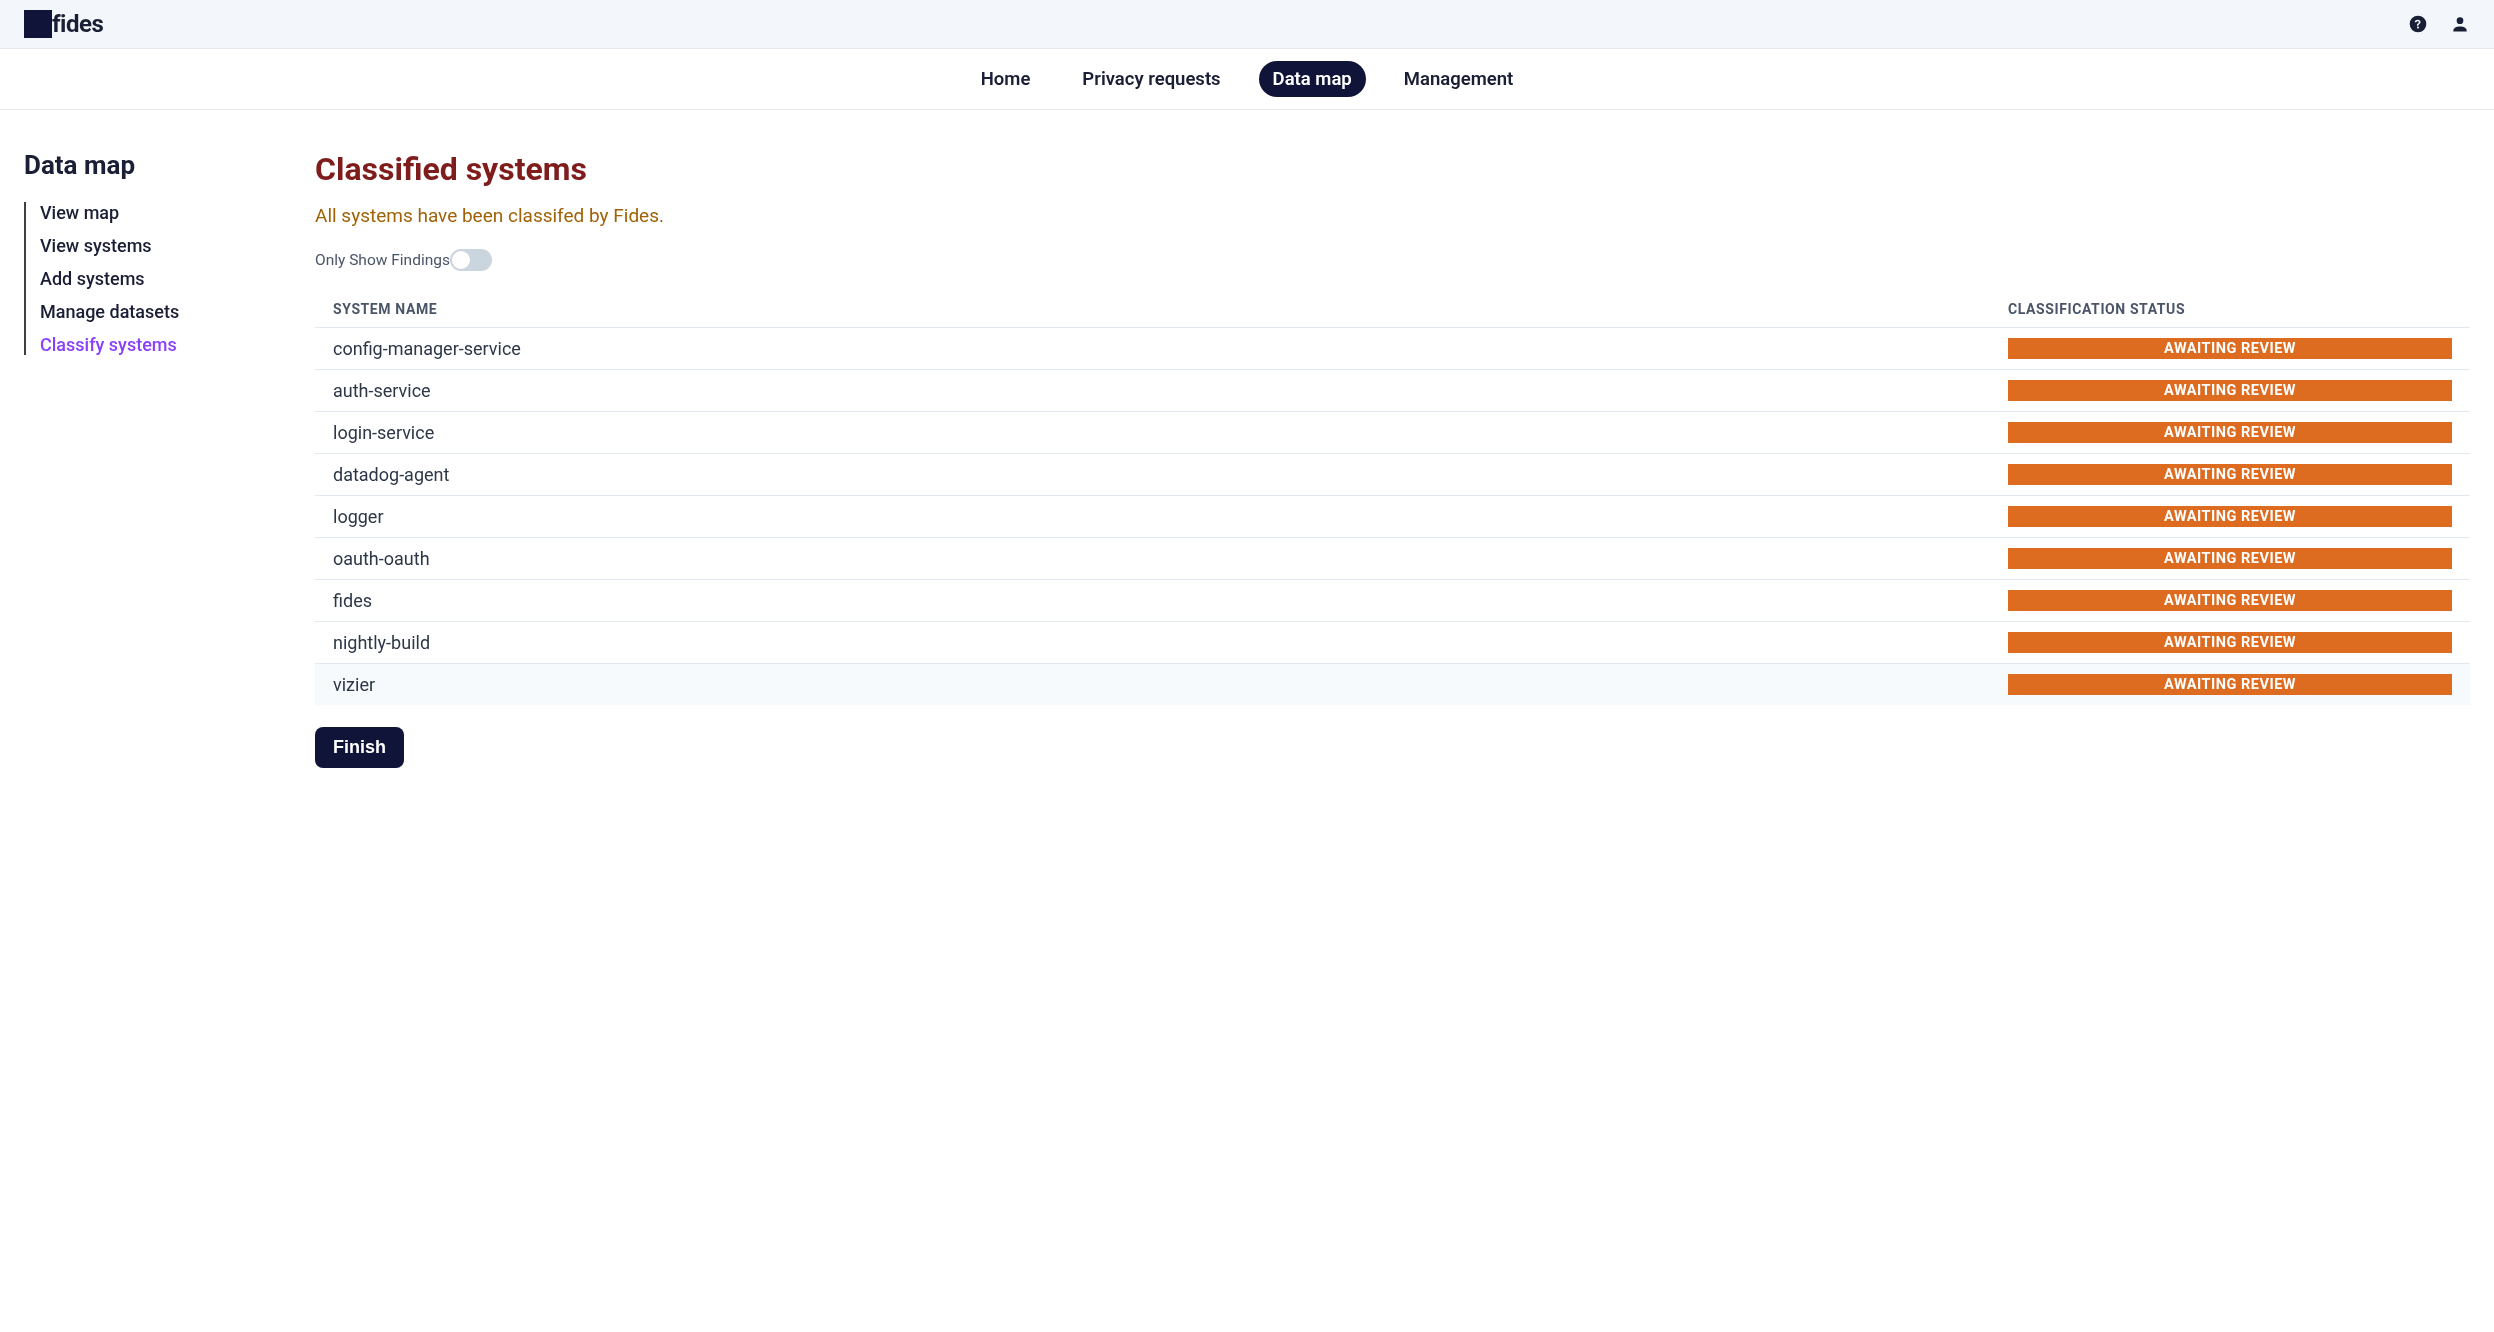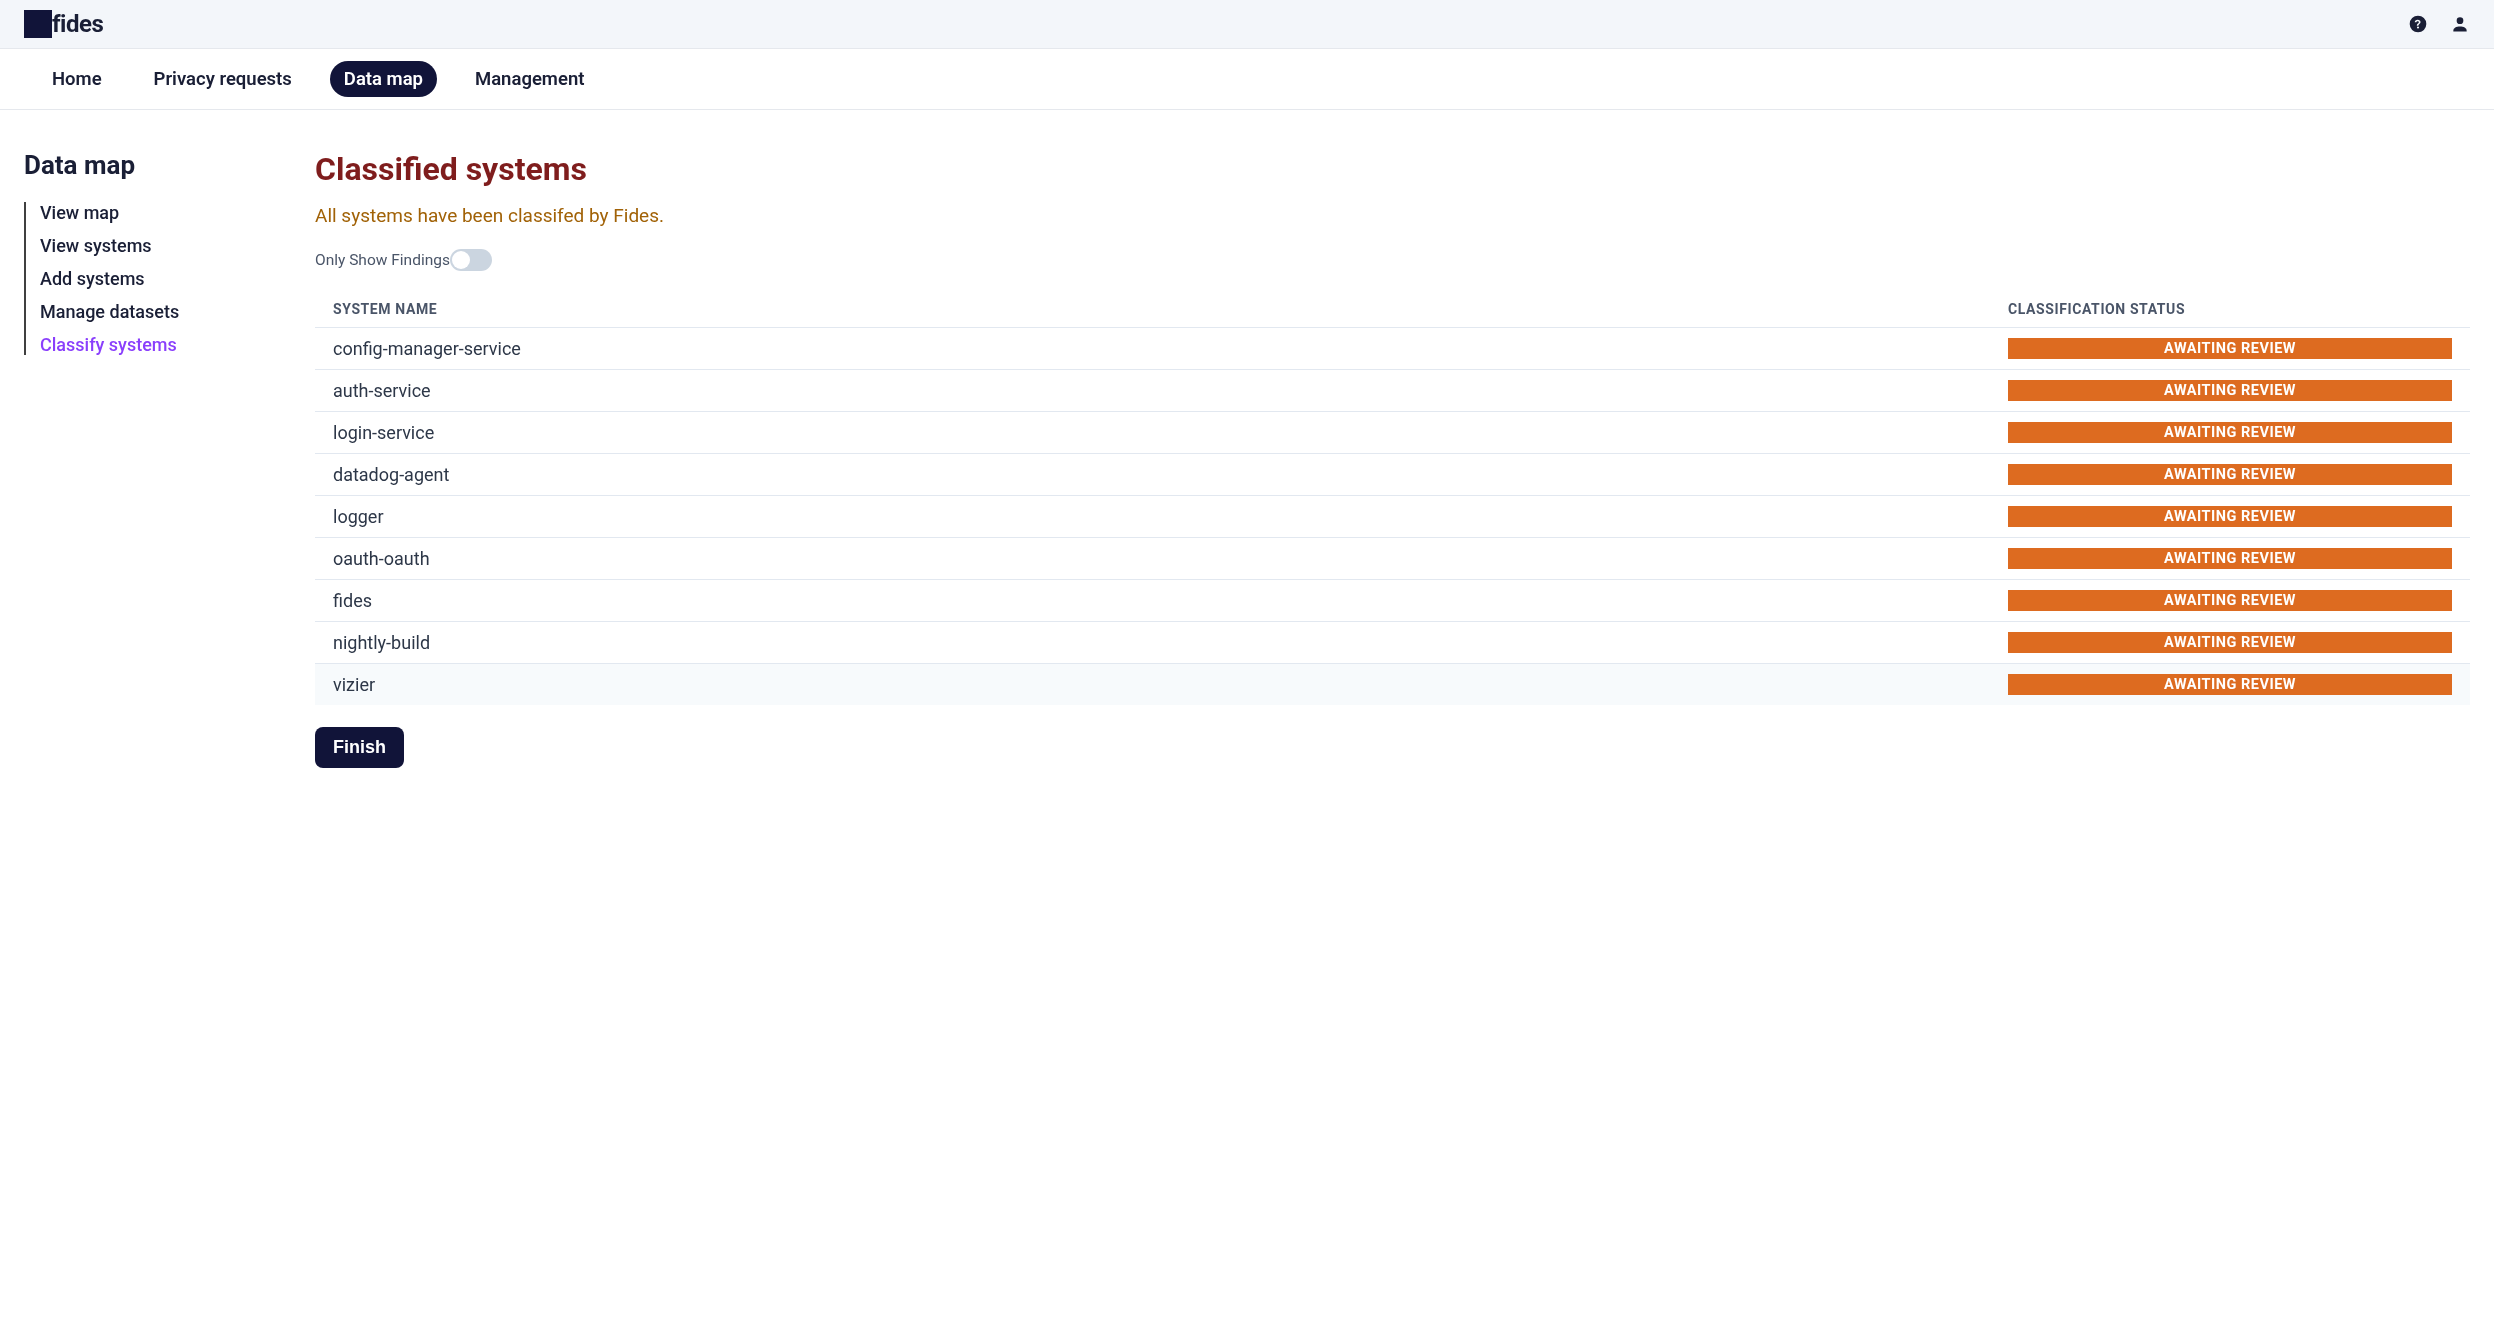--- a/index.html
+++ b/index.html
@@ -3,21 +3,21 @@
 <meta charset="utf-8">
 <style>
 * { box-sizing: border-box; margin: 0; padding: 0; }
 body { font-family: -apple-system, BlinkMacSystemFont, "Segoe UI", Roboto, Helvetica, Arial, sans-serif; color: #1a202c; }
 .topbar { background: #f3f6fa; display: flex; align-items: center; justify-content: space-between; padding: 10px 24px; border-bottom: 1px solid #e5e8ed; }
 .brand { display: flex; align-items: center; }
 .brand-logo { width: 28px; height: 28px; background: #111439; }
 .brand-name { font-size: 24px; font-weight: 700; color: #1a1f36; letter-spacing: -0.5px; }
 .topbar-right { display: flex; align-items: center; gap: 22px; }
 .icon-btn { display: flex; align-items: center; justify-content: center; cursor: pointer; color: #1a1f36; }
-.navbar { display: flex; align-items: center; gap: 24px; padding: 12px 38px; border-bottom: 1px solid #e5e8ed; }
+.navbar { display: flex; align-items: center; gap: 24px; padding: 12px 38px; border-bottom: 1px solid #e5e8ed; justify-content: center; }
 .nav-item { font-size: 18.5px; font-weight: 600; color: #1a1f36; padding: 7px 14px; border-radius: 999px; cursor: pointer; }
 .nav-item.active { background: #111439; color: #fff; }
 .layout { display: flex; padding: 40px 24px; gap: 36px; }
 .sidebar { width: 255px; flex-shrink: 0; }
 .sidebar-title { font-size: 26px; font-weight: 700; margin-bottom: 22px; color: #1a1f36; }
 .sidebar-list { border-left: 2px solid #404040; padding-left: 14px; }
 .sidebar-item { font-size: 18px; font-weight: 500; color: #1a1f36; margin-bottom: 12px; cursor: pointer; }
 .sidebar-item.active { color: #8a3ffc; }
 .main { flex: 1; min-width: 0; }
 .page-title { font-size: 32px; font-weight: 700; color: #7f1d1d; margin-bottom: 16px; }

